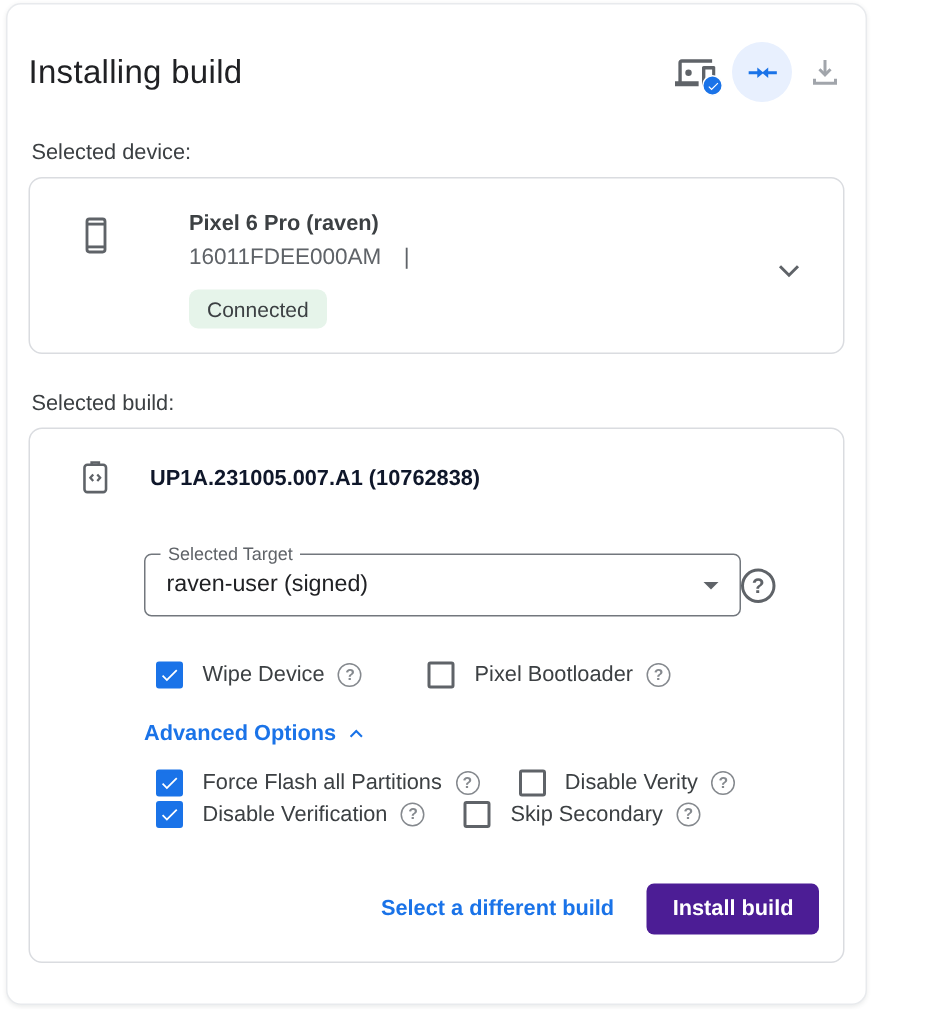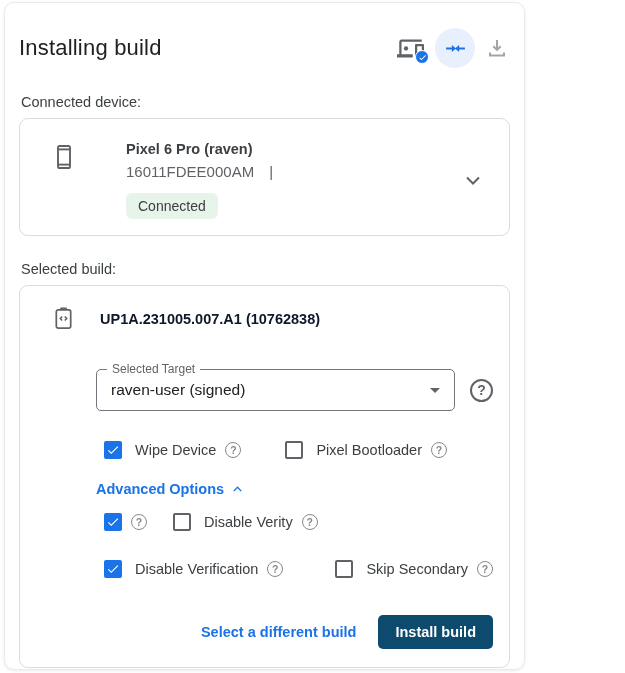--- a/index.html
+++ b/index.html
@@ -1,20 +1,20 @@
 <!DOCTYPE html>
 <html><head>
 <meta charset="utf-8">
 <style>
   * { box-sizing: border-box; margin: 0; padding: 0; }
   html, body { width: 625px; height: 673px; background: #fff; }
   body { font-family: "Liberation Sans", sans-serif; position: relative; }
 
   .app {
-    position: absolute; left: 4px; top: 2px; width: 521px; height: 668px;
+    position: absolute; left: 4px; top: 2px; width: 574px; height: 668px;
     background: #fff; border: 1px solid #e8eaed; border-radius: 10px;
     box-shadow: 0 1px 3px rgba(60,64,67,.10);
     padding: 0 14px;
   }
 
   
   .header { display: flex; align-items: center; margin-top: 24px; height: 42px; }
   .title { font-size: 22px; color: #202124; letter-spacing: .2px; }
   .header-icons { margin-left: auto; display: flex; align-items: center; gap: 9px; }
   .devices-wrap { position: relative; width: 32px; height: 32px; display:flex; align-items:center; justify-content:center; }
@@ -45,21 +45,21 @@
     font-size: 14px; padding: 5px 12px; border-radius: 6px;
   }
   .chevron { margin-left: auto; align-self: center; display: flex; cursor: pointer; padding: 4px; }
 
   
   .build-card { padding: 20px 16px 18px 32px; }
   .build-head { display: flex; align-items: center; }
   .build-name { margin-left: 25px; font-size: 14.5px; font-weight: bold; color: #0f172a; }
   .build-body { margin-left: 44px; margin-top: 38px; }
 
-  .select-row { display: flex; align-items: center; gap: 15px; }
+  .select-row { display: flex; align-items: center; }
   .select {
     position: relative; width: 398px; height: 42px; border: 1px solid #72777d; border-radius: 5px;
     display: flex; align-items: center; padding: 0 14px; cursor: pointer; background:#fff;
   }
   .select-label {
     position: absolute; top: -8px; left: 10px; background: #fff; padding: 0 5px;
     font-size: 12px; color: #5f6368; white-space: nowrap;
   }
   .select-value { font-size: 15.5px; color: #202124; }
   .select-arrow {
@@ -69,21 +69,21 @@
   }
   .help-lg {
     width: 23px; height: 23px; border: 2px solid #5f6368; border-radius: 50%;
     color: #5f6368; font-size: 14px; font-weight: bold;
     display: flex; align-items: center; justify-content: center; cursor: pointer; flex: none;
   }
 
   .cb-row { display: flex; align-items: center; gap: 26px; padding-left: 8px; }
   .row-1 { margin-top: 30px; gap: 44px; }
   .row-2 { margin-top: 15px; }
-  .row-3 { margin-top: 29px; justify-content: space-between; }
+  .row-3 { margin-top: 3px; }
   .cb-item { display: flex; align-items: center; cursor: pointer; }
   .checkbox {
     width: 18px; height: 18px; border: 2px solid #5f6368; border-radius: 2px; background: #fff;
     display: flex; align-items: center; justify-content: center; flex: none;
   }
   .checkbox svg { display: none; }
   .checkbox.checked { background: #1a73e8; border-color: #1a73e8; }
   .checkbox.checked svg { display: block; }
   .cb-label { margin-left: 13px; font-size: 14.5px; color: #3c4043; white-space: nowrap; }
   .help-sm {
@@ -96,21 +96,21 @@
     margin-top: 22px; display: inline-flex; align-items: center; gap: 7px;
     color: #1a73e8; font-size: 14.5px; font-weight: bold; cursor: pointer; text-align: center;
   }
 
   .footer { margin-top: 37px; display: flex; justify-content: flex-end; align-items: center; gap: 22px; }
   .text-btn {
     background: none; border: none; color: #1a73e8; font-size: 14.5px; font-weight: bold;
     font-family: inherit; cursor: pointer;
   }
   .primary-btn {
-    background: #0c4a6e; border: none; color: #fff; font-size: 14.5px; font-weight: bold;
+    background: #4c1d95; border: none; color: #fff; font-size: 14.5px; font-weight: bold;
     font-family: inherit; padding: 9px 17px; border-radius: 5px; cursor: pointer;
   }
 </style>
 </head>
 <body>
 
 <div class="app">
 
   <div class="header">
     <div class="title">Installing build</div>
@@ -140,21 +140,21 @@
         <svg width="24" height="24" viewBox="0 0 24 24" fill="none" stroke="#a1a5ab" stroke-width="2">
           <path d="M12 4v9"></path>
           <path d="M8.3 10.2 12 13.9l3.7-3.7"></path>
           <path d="M5 16.5v3h14v-3"></path>
         </svg>
       </div>
 
     </div>
   </div>
 
-  <div class="section-label">Connected device:</div>
+  <div class="section-label">Selected device:</div>
 
   <div class="card device-card">
     <svg width="24" height="26" viewBox="0 0 24 26" fill="none" stroke="#5f6368" stroke-width="1.9" style="margin-top:3px;">
       <rect x="6" y="2" width="12" height="22" rx="1.6"></rect>
       <line x1="6.5" y1="5.4" x2="17.5" y2="5.4"></line>
       <line x1="6.5" y1="20.6" x2="17.5" y2="20.6"></line>
     </svg>
     <div class="device-info">
       <div class="device-name">Pixel 6 Pro (raven)</div>
       <div class="device-serial">
@@ -220,20 +220,21 @@
           </svg>
       </div>
 
       <div class="cb-row row-2">
         <div class="cb-item">
           <span class="checkbox checked">
             <svg width="14" height="14" viewBox="0 0 24 24" fill="#fff">
                 <path d="M9 16.2 4.8 12l-1.4 1.4L9 19 21 7l-1.4-1.4z"></path>
               </svg>
           </span>
+          <span class="cb-label">Force Flash all Partitions</span>
           <span class="help-sm">?</span>
         </div>
         <div class="cb-item">
           <span class="checkbox">
             
           </span>
           <span class="cb-label">Disable Verity</span>
           <span class="help-sm">?</span>
         </div>
       </div>

